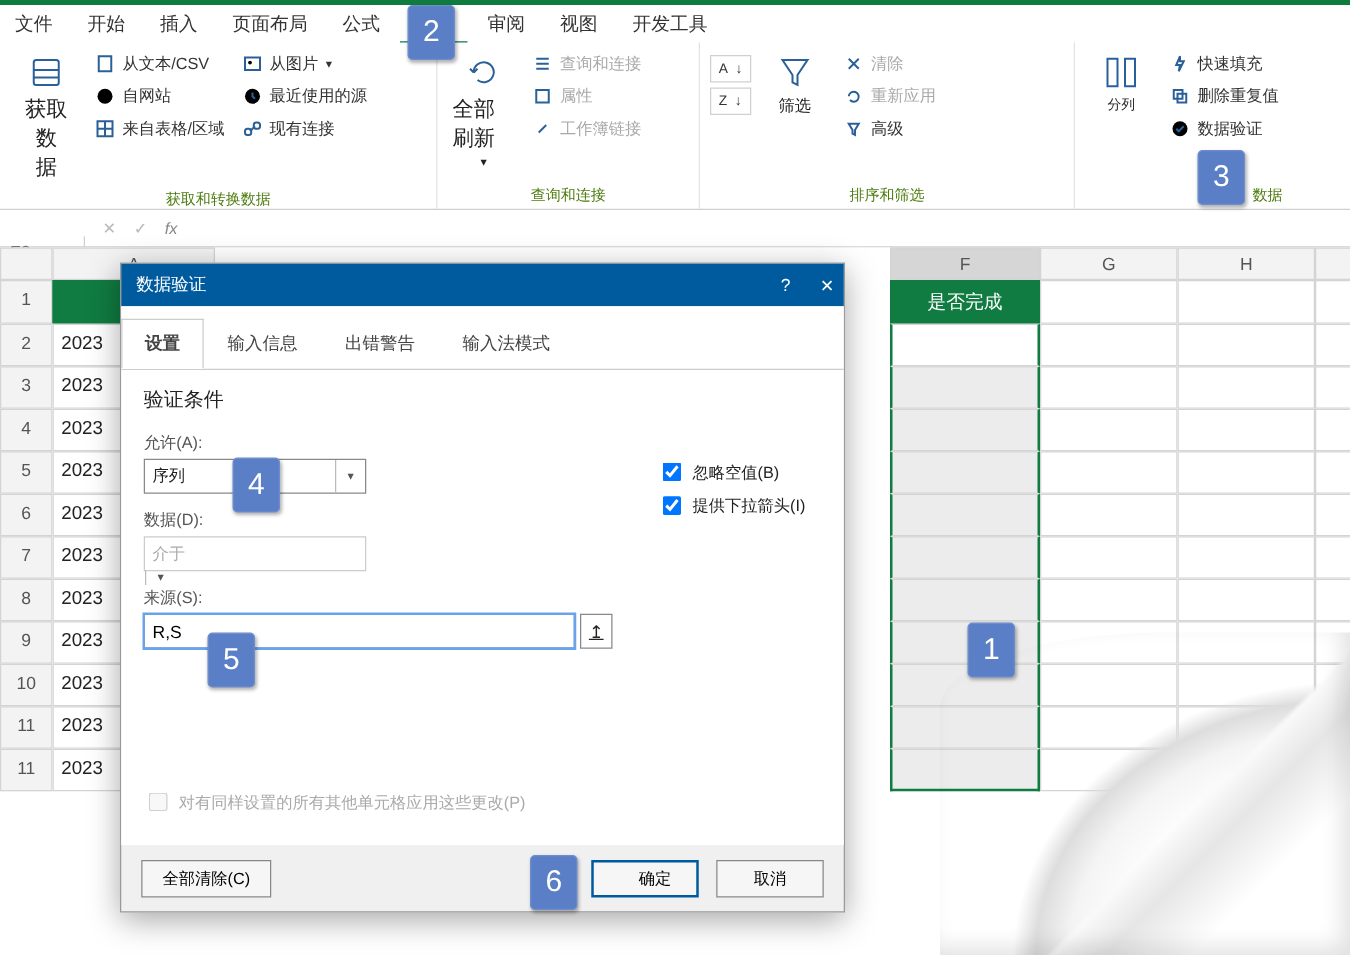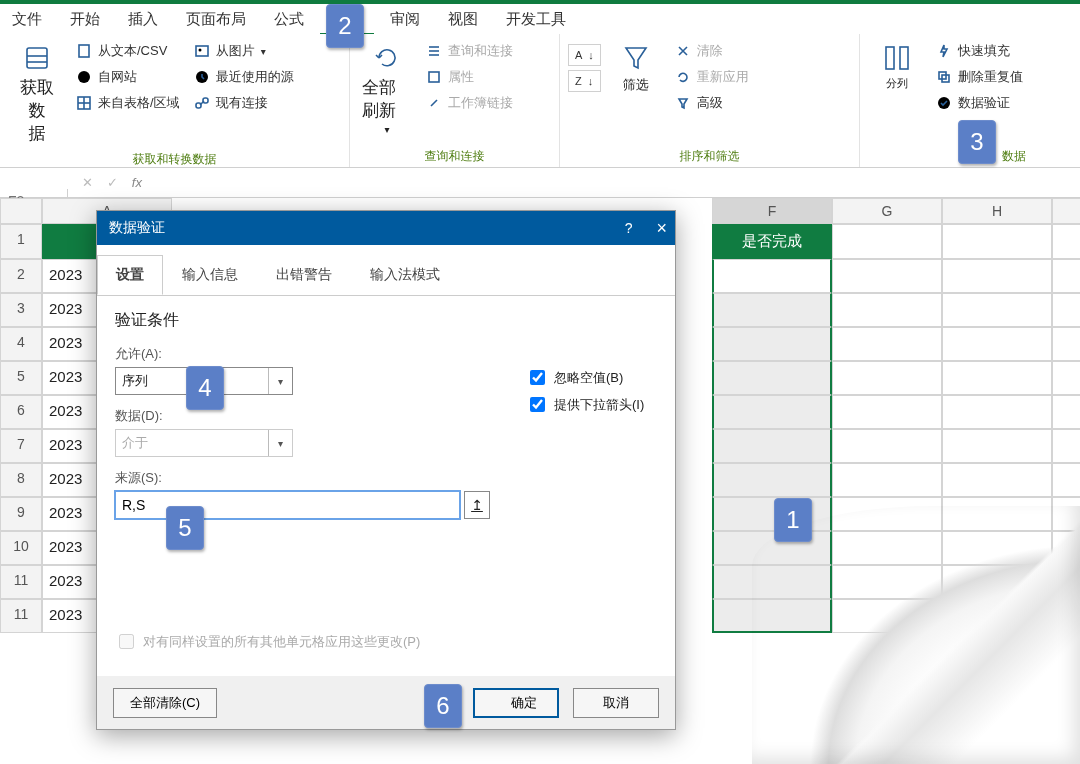--- a/index.html
+++ b/index.html
@@ -90,21 +90,21 @@
     padding: 0 8px 0 12px; font-size:14px;
   }
   .dlg-title .r { display:flex; gap:24px; align-items:center;}
   .dlg-tabs { display:flex; background:#fff; border-bottom:1px solid #ccc; padding-top:10px;}
   .dlg-tab { padding: 10px 18px; font-size:14px; color:#444; cursor:pointer; border:1px solid transparent;}
   .dlg-tab.active { border:1px solid #ccc; border-bottom:1px solid #fff; background:#fff; font-weight:600;}
   .dlg-body { padding: 14px 18px; background:#fff; height:380px; position:relative;}
   .sect-title { font-size:16px; margin-bottom:14px;}
   .lbl { font-size:13px; color:#555; margin-bottom:4px; display:block;}
   .combo { display:inline-flex; width:178px; height:28px; border:1px solid #888; background:#fff; margin-bottom:12px;}
-  .combo.disabled { color:#aaa; border-color:#ccc;}
+  .combo.disabled { color:#aaa; border-color:#ccc;flex-direction:column;}
   .combo .val { flex:1; padding:4px 6px; font-size:13px;}
   .combo .dd { width:24px; border-left:1px solid #bbb; display:flex; align-items:center; justify-content:center; font-size:10px; color:#555;}
   .cbx { display:flex; align-items:center; gap:6px; font-size:13px; margin-bottom:6px;}
   .cbx input { width:15px; height:15px;}
   .src-row { display:flex; align-items:center; gap:4px;}
   .srcinp { width:345px; height:28px; border:1px solid #1a5fb4; padding:4px 6px; font-size:14px; outline:2px solid #6aa3e8; outline-offset:-1px;}
   .refbtn { width:26px; height:28px; border:1px solid #888; background:#fff; display:flex; align-items:center; justify-content:center; font-size:14px;}
   .dlg-foot { display:flex; justify-content:space-between; padding: 12px 16px 14px 16px;}
   .dbtn { min-width:86px; height:30px; border:1px solid #888; background:#f6f6f6; font-size:13px; padding:0 16px; cursor:pointer;}
   .dbtn.primary { border:2px solid #005a9e;padding-left:32px; }

